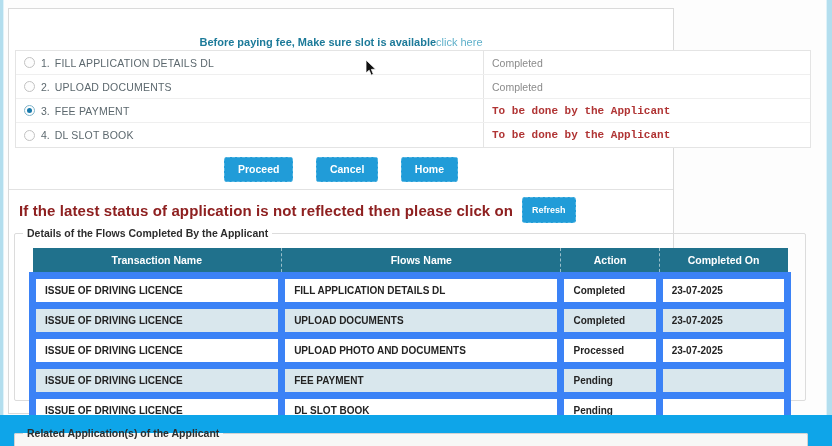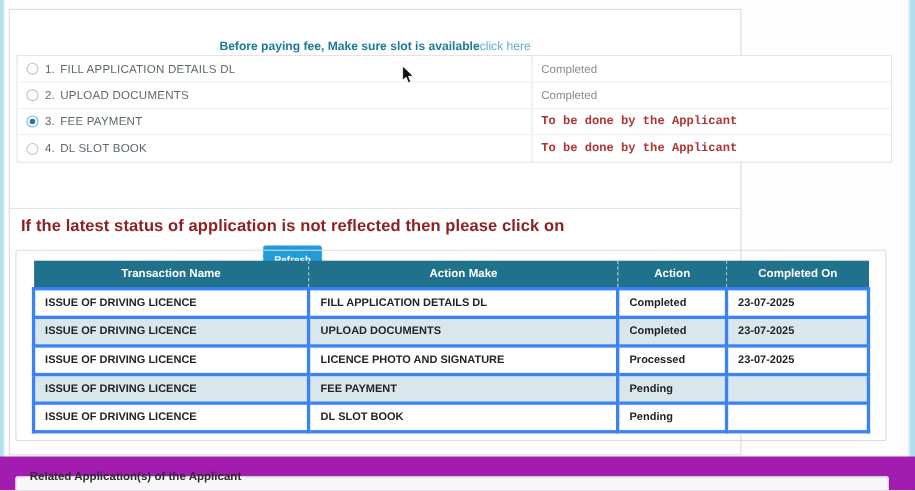--- a/index.html
+++ b/index.html
@@ -40,47 +40,47 @@
   
   .btn-row { position:absolute; top:148px; left:0; width:100%; text-align:center; }
   .btn {
     display:inline-block; margin:0 9px; padding:5px 13px 6px;
     background:#219cd8; color:#fff; font-weight:bold; font-size:10.5px;
     border:1px dashed #56b7e3; border-radius:3px; cursor:pointer;
   }
   .panel-split { position:absolute; top:180px; left:0; width:100%; border-bottom:1px solid #e2e2e2; }
 
   
-  .refresh-line { position:absolute; top:188px; left:10px; display:flex; align-items:center; gap:9px;flex-direction:column; }
+  .refresh-line { position:absolute; top:188px; left:10px; display:flex; align-items:center; gap:9px; }
   .refresh-text { font-size:15px; font-weight:bold; color:#8e2020; letter-spacing:.1px; }
   .btn-small { margin:0; padding:7px 9px; font-size:9px;text-align:center; }
 
   
   .flows-fieldset {
     position:absolute; left:5px; top:218px; width:792px; height:174px;
     border:1px solid #dcdcdc; border-radius:2px;
   }
   .flows-fieldset legend, .related-fieldset legend {
     font-size:10.5px; font-weight:bold; color:#2d2d2d; margin-left:8px; padding:0 4px;
   }
   table.flows { border-collapse:collapse; margin:9px 14px 0 14px; width:calc(100% - 28px); table-layout:fixed; }
   table.flows th {
     background:#20718c; color:#fff; font-size:10.5px; font-weight:bold;
     padding:6px 3px; border-right:1px dashed rgba(255,255,255,.55); border-bottom:1px solid #20718c;
   }
   table.flows th:last-child { border-right:none; }
   table.flows td {
     font-size:10px; font-weight:bold; color:#232323;
-    padding:6px 9px; border:3px solid #3b82f6; background:#fff;
+    padding:6px 9px; border:7px solid #3b82f6; background:#fff;
   }
   table.flows tr.alt td { background:#d9e7ed; }
   .col-trans { width:33%; } .col-action { width:37%; } .col-status { width:13%; } .col-date { width:17%; }
 
   
-  .bottom-area { position:absolute; top:415px; left:0; width:832px; height:31px; background:#a21caf; }
+  .bottom-area { position:absolute; top:415px; left:0; width:832px; height:31px; background:#0ea5e9; }
   .related-fieldset {
     position:absolute; left:14px; top:12px; width:794px; height:36px;
     border:1px solid #d2d2d2; border-radius:2px; background:#f7f7f6;
   }
 
   
   .cursor { position:absolute; left:365px; top:59px; width:12px; height:18px; pointer-events:none; }
 </style>
 </head>
 <body>
@@ -131,60 +131,66 @@
           <span class="radio"></span>
           <span class="step-num">4.</span>
           <span class="step-label">DL SLOT BOOK</span>
         </div>
         <div class="step-right">
           <span class="status-todo">To be done by the Applicant</span>
         </div>
       </div>
     </div>
 
+    <div class="btn-row">
+      <span class="btn">Proceed</span>
+      <span class="btn">Cancel</span>
+      <span class="btn">Home</span>
+    </div>
 
     <div class="panel-split"></div>
 
     <div class="refresh-line">
       <span class="refresh-text">If the latest status of application is not reflected then please click on</span>
       <span class="btn btn-small">Refresh</span>
     </div>
 
     <fieldset class="flows-fieldset">
+      <legend>Details of the Flows Completed By the Applicant</legend>
       <table class="flows">
         <colgroup>
           <col class="col-trans">
             <col class="col-action">
             <col class="col-status">
             <col class="col-date">
         </colgroup>
         <thead>
           <tr>
             <th>Transaction Name</th>
-            <th>Action Make</th>
+            <th>Flows Name</th>
             <th>Action</th>
             <th>Completed On</th>
           </tr>
         </thead>
         <tbody>
           <tr>
             <td>ISSUE OF DRIVING LICENCE</td>
             <td>FILL APPLICATION DETAILS DL</td>
             <td>Completed</td>
             <td>23-07-2025</td>
           </tr>
           <tr class="alt">
             <td>ISSUE OF DRIVING LICENCE</td>
             <td>UPLOAD DOCUMENTS</td>
             <td>Completed</td>
             <td>23-07-2025</td>
           </tr>
           <tr>
             <td>ISSUE OF DRIVING LICENCE</td>
-            <td>LICENCE PHOTO AND SIGNATURE</td>
+            <td>UPLOAD PHOTO AND DOCUMENTS</td>
             <td>Processed</td>
             <td>23-07-2025</td>
           </tr>
           <tr class="alt">
             <td>ISSUE OF DRIVING LICENCE</td>
             <td>FEE PAYMENT</td>
             <td>Pending</td>
             <td></td>
           </tr>
           <tr>

